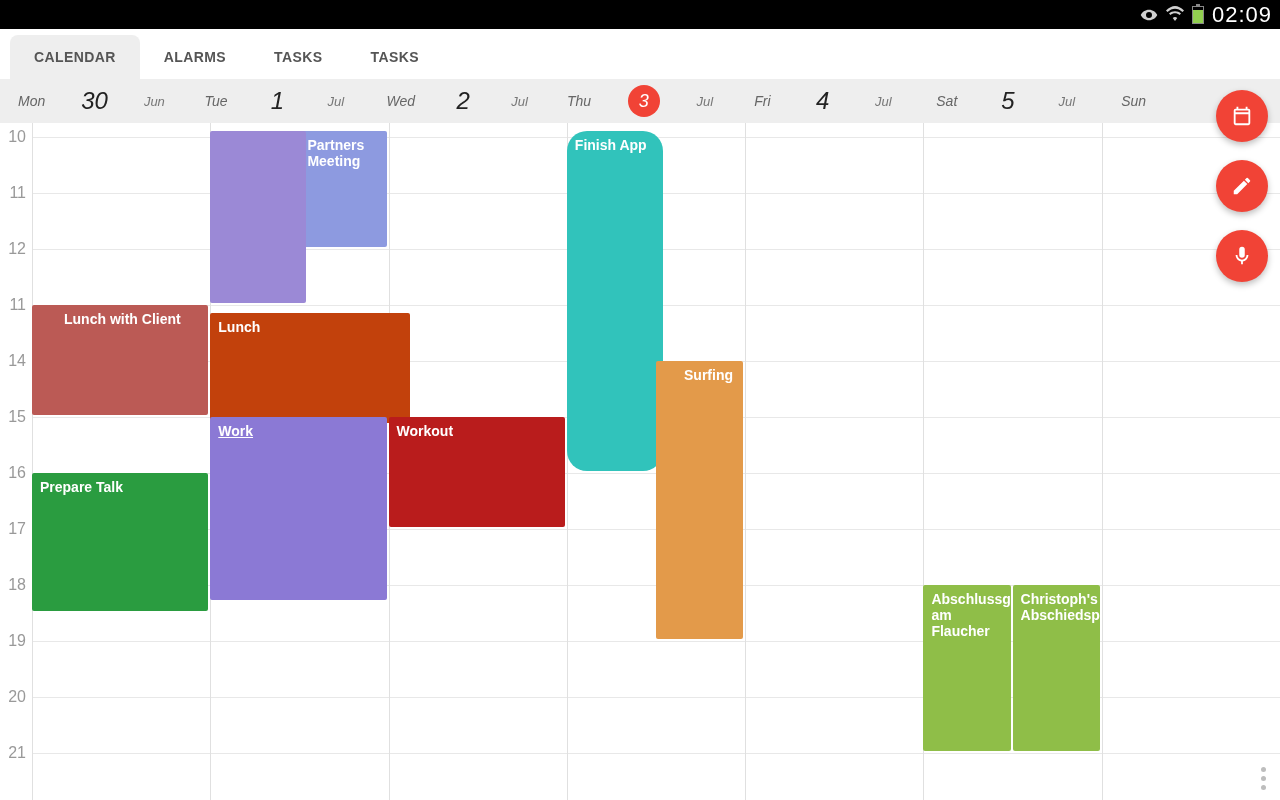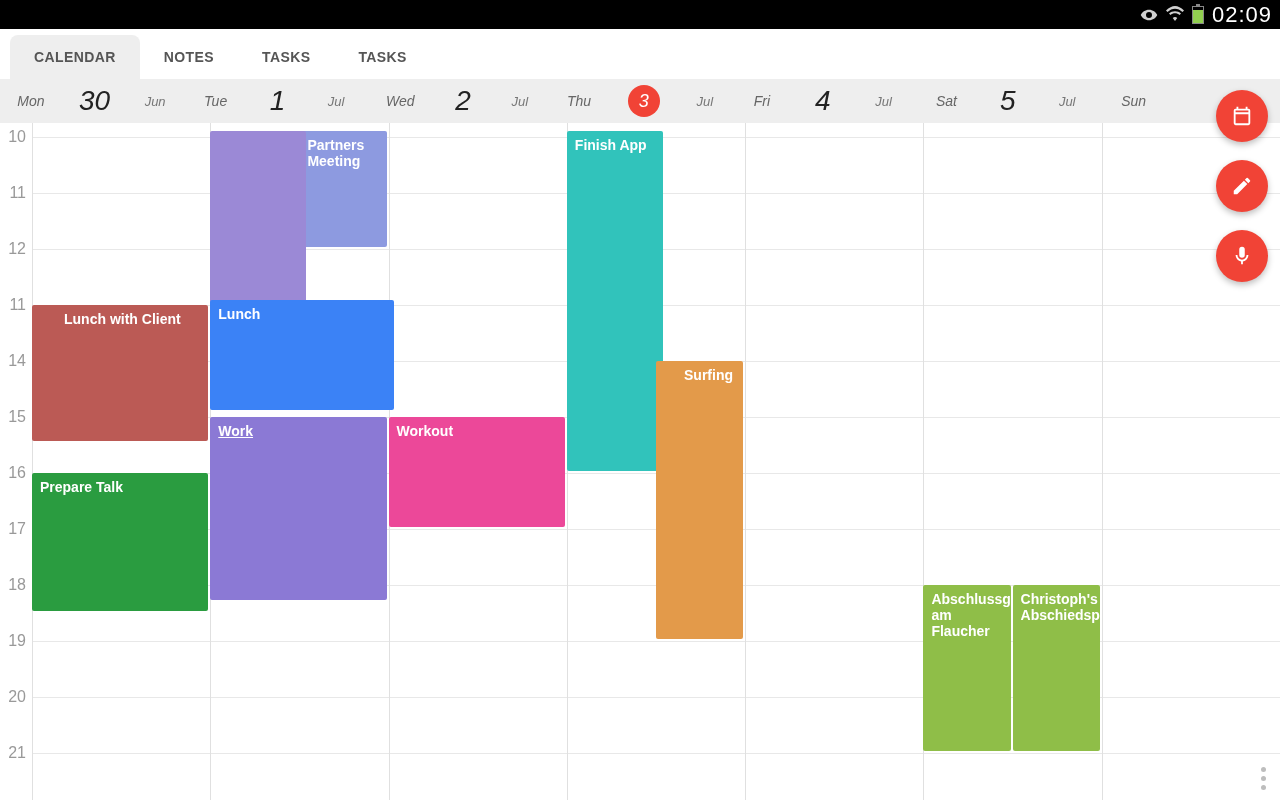--- a/index.html
+++ b/index.html
@@ -16,21 +16,21 @@
   
   .tabrow { height:50px; background:#fff; display:flex; align-items:flex-end; padding:0 10px; border-bottom:0; }
   .tab { padding:14px 24px 14px; font-size:14px; font-weight:700; color:#555; letter-spacing:0.4px; cursor:pointer; }
   .tab.active { background:#eeeeee; border-radius:8px 8px 0 0; color:#555; }
 
   
   .datehdr { height:44px; background:#eeeeee; display:flex; width:100%; }
   .datehdr .gutter { width:32px; }
   .daycol-hdr { flex:1; display:flex; align-items:center; justify-content:space-around; color:#333; font-size:14px;font-style:italic; }
   .daycol-hdr .dow { color:#666; font-size:14px; }
-  .daycol-hdr .dnum { font-size:28px; font-weight:500; color:#222; }
+  .daycol-hdr .dnum { font-size:24px; font-weight:500; color:#222; }
   .daycol-hdr .dnum.today { background:#f14336; color:#fff; width:32px; height:32px; border-radius:50%; display:flex; align-items:center; justify-content:center; font-size:18px; }
   .daycol-hdr .mon { color:#777; font-size:13px; }
 
   
   .body { position:relative; height:calc(800px - 29px - 50px - 44px); width:100%; overflow:hidden; }
   .gutter { position:absolute; left:0; top:0; width:32px; height:100%; }
   .hourlabel { position:absolute; right:6px; font-size:16px; color:#999; transform:translateY(-50%); }
   .gridlines { position:absolute; left:32px; right:0; top:0; bottom:0; }
   .hline { position:absolute; left:0; right:0; height:1px; background:#e8e8e8; }
   .vline { position:absolute; top:0; bottom:0; width:1px; background:#e0e0e0; }
@@ -60,21 +60,21 @@
     <svg viewBox="0 0 24 24">
         <path d="M12 20l3-4c-1-1-2-1.5-3-1.5S10 15 9 16l3 4zm-6-8c3-3 9-3 12 0l2-2c-4-4-12-4-16 0l2 2zm-4-4c6-6 14-6 20 0l2-2C16-2 8-2 0 6l2 2z"></path>
       </svg>
   </span>
   <span class="battery"></span>
   <span class="clock">02:09</span>
 </div>
 
 <div class="tabrow">
     <div class="tab active">CALENDAR</div>
-    <div class="tab">NOTES</div>
+    <div class="tab">ALARMS</div>
     <div class="tab">TASKS</div>
     <div class="tab">TASKS</div>
   </div>
 
 <div class="datehdr">
   <div class="gutter"></div>
 <div class="daycol-hdr">
       <span class="dow">Mon</span>
       <span class="dnum">30</span>
       <span class="mon">Jun</span>
@@ -143,26 +143,26 @@
       <div class="vline" style="left: 178.286px;"></div>
       <div class="vline" style="left: 356.571px;"></div>
       <div class="vline" style="left: 534.857px;"></div>
       <div class="vline" style="left: 713.143px;"></div>
       <div class="vline" style="left: 891.429px;"></div>
       <div class="vline" style="left: 1069.71px;"></div>
     </div>
   <div class="events" id="events">
       <div class="event" style="top: 8px; height: 116px; left: 267.429px; width: 87.1429px; background: rgb(141, 154, 224);">Partners Meeting</div>
       <div class="event" style="top: 8px; height: 172px; left: 178.286px; width: 96.0571px; background: rgb(155, 137, 214);"></div>
-      <div class="event" style="top: 182px; height: 136px; left: 0px; width: 176.286px; background: rgb(187, 90, 85); padding-left: 32px;">Lunch with Client</div>
-      <div class="event" style="top: 177px; height: 110px; left: 178.286px; width: 184px; background: #3b82f6;">Lunch</div>
+      <div class="event" style="top: 182px; height: 110px; left: 0px; width: 176.286px; background: rgb(187, 90, 85); padding-left: 32px;">Lunch with Client</div>
+      <div class="event" style="top: 190px; height: 110px; left: 178.286px; width: 200px; background: #c2410c;">Lunch</div>
       <div class="event" style="top: 294px; height: 183px; left: 178.286px; width: 176.286px; background: rgb(139, 121, 213); text-decoration: underline;">Work</div>
-      <div class="event" style="top: 294px; height: 110px; left: 356.571px; width: 176.286px; background: #ec4899;">Workout</div>
+      <div class="event" style="top: 294px; height: 110px; left: 356.571px; width: 176.286px; background: #b91c1c;">Workout</div>
       <div class="event" style="top: 350px; height: 138px; left: 0px; width: 176.286px; background: rgb(42, 156, 64);">Prepare Talk</div>
-      <div class="event" style="top: 8px; height: 340px; left: 534.857px; width: 96.0571px; background: rgb(49, 195, 187);">Finish App</div>
+      <div class="event" style="top: 8px; height: 340px; left: 534.857px; width: 96.0571px; background: rgb(49, 195, 187); border-radius: 20px;">Finish App</div>
       <div class="event" style="top: 238px; height: 278px; left: 624px; width: 87.1429px; background: rgb(227, 154, 74); padding-left: 28px;">Surfing</div>
       <div class="event" style="top: 462px; height: 166px; left: 891.429px; width: 87.1429px; background: rgb(143, 190, 72);">Abschlussgillen am Flaucher</div>
       <div class="event" style="top: 462px; height: 166px; left: 980.571px; width: 87.1429px; background: rgb(143, 190, 72);">Christoph's Abschiedsparty</div>
     </div>
 </div>
 
 <div class="fabs">
   <div class="fab">
     <svg viewBox="0 0 24 24">
         <path d="M19 4h-1V2h-2v2H8V2H6v2H5a2 2 0 00-2 2v14a2 2 0 002 2h14a2 2 0 002-2V6a2 2 0 00-2-2zm0 16H5V10h14v10zM5 8V6h14v2H5z"></path>

